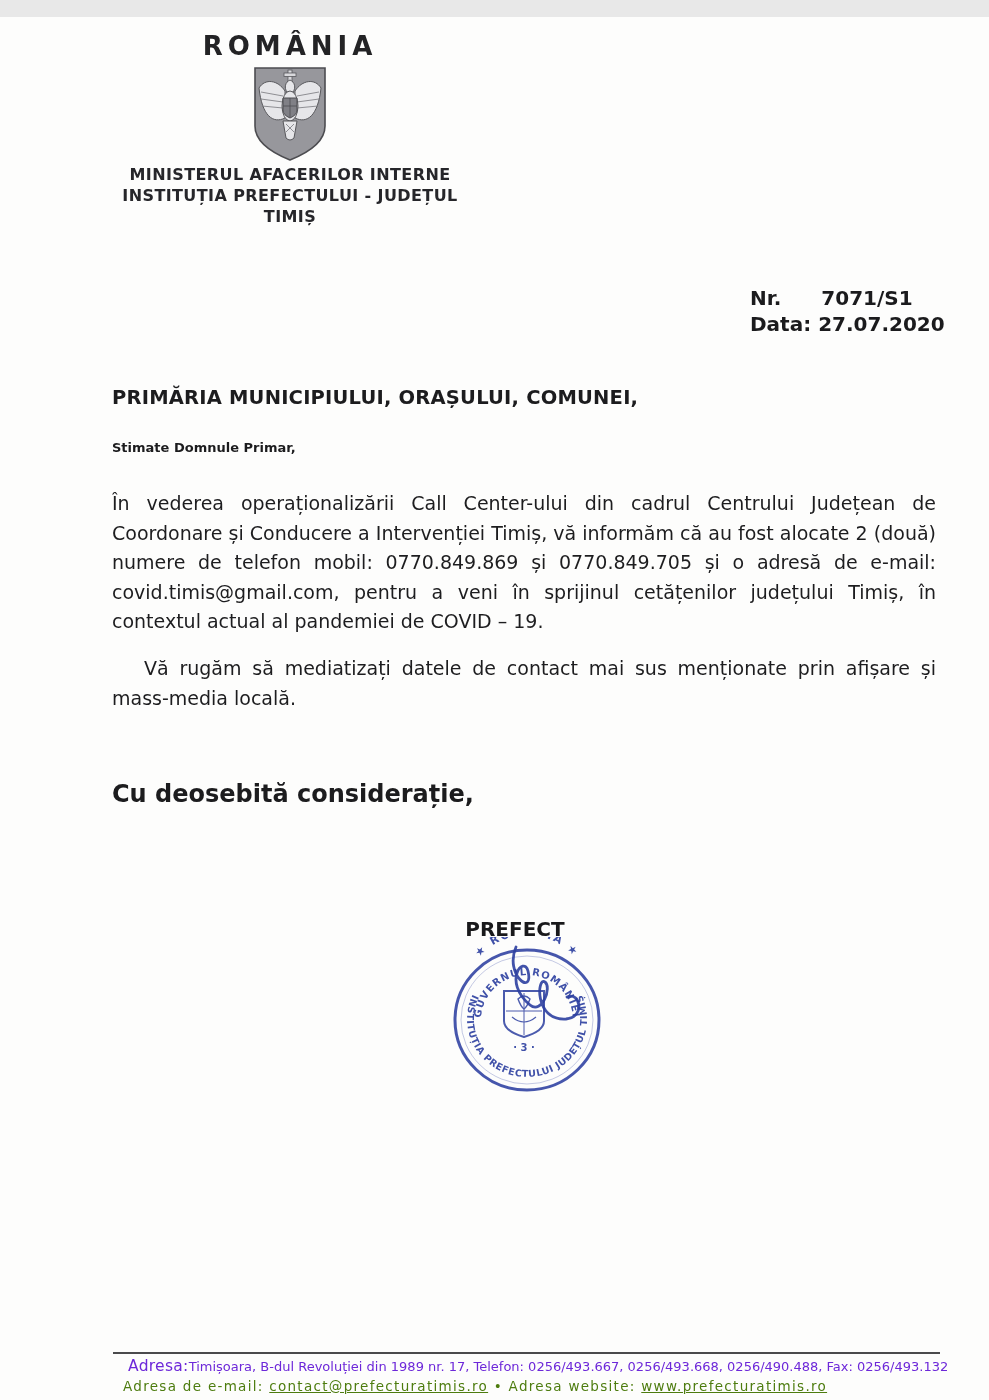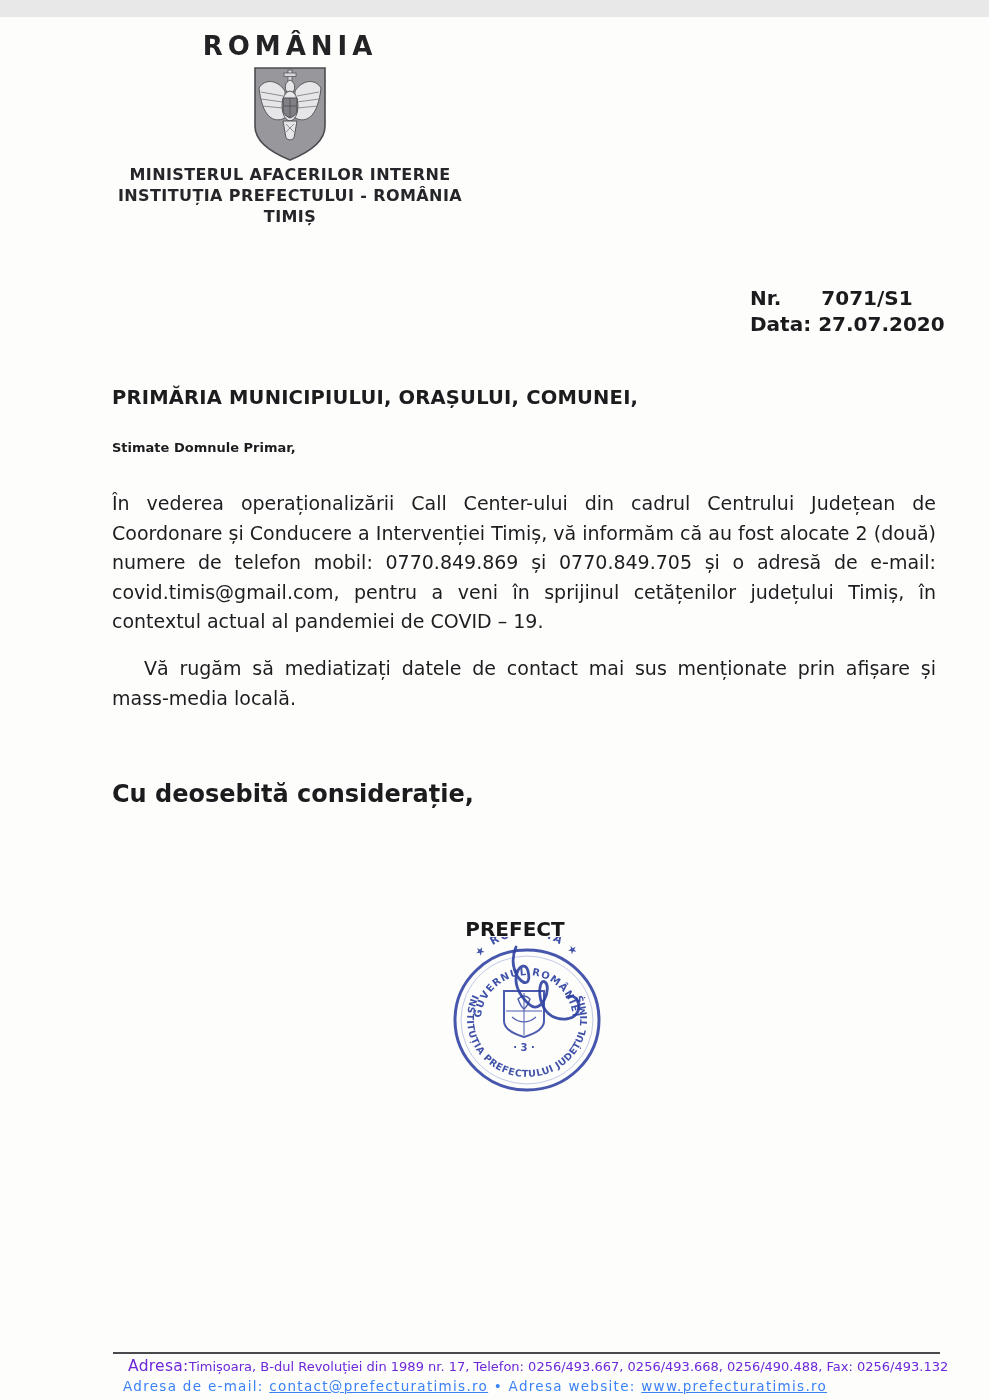--- a/index.html
+++ b/index.html
@@ -37,21 +37,21 @@
   .closing{left:112px;top:763px;font-size:24px;font-weight:bold;}
 
   
   .sig-block{left:405px;top:898px;width:220px;text-align:center;font-size:20px;font-weight:bold;line-height:28px;color:#19191b;}
   .stamp-wrap{left:440px;top:920px;width:180px;height:165px;}
 
   
   .footer-rule{left:113px;top:1335px;width:827px;border-top:2px solid #4a4a4c;height:0;}
   .footer-line1{left:104px;top:1340px;width:827px;font-size:13px;color:#6d28d9;white-space:nowrap;padding-left:24px;box-sizing:border-box;}
   .footer-line1 .addr-label{font-size:15.5px;letter-spacing:0.3px;}
-  .footer-line2{left:113px;top:1361px;width:827px;font-size:13.5px;letter-spacing:1.3px;color:#3b82f6;white-space:nowrap;padding-left:10px;box-sizing:border-box;}
+  .footer-line2{left:113px;top:1361px;width:827px;font-size:13.5px;letter-spacing:1.3px;color:#4d7c0f;white-space:nowrap;padding-left:10px;box-sizing:border-box;}
   .u{text-decoration:underline;}
 </style>
 </head>
 <body>
 
 <div class="page">
 
   <div class="abs header-block">
     <div class="country-title">ROMÂNIA</div>
     <div class="coat-wrap">
@@ -74,21 +74,21 @@
 
         <path d="M31,32 h14 v12 q0,5 -7,8 q-7,-3 -7,-8 z" fill="#808086" stroke="#4c4c50" stroke-width="1"></path>
         <path d="M38,32 V51 M31,40 H45" stroke="#4c4c50" stroke-width="0.8"></path>
 
         <path d="M31,55 L45,55 L42,72 Q38,76 34,72 Z" fill="#e6e6e9" stroke="#58585c" stroke-width="1"></path>
         <path d="M34,58 L42,66 M42,58 L34,66" stroke="#77777c" stroke-width="0.8"></path>
       </svg>
     </div>
     <div class="ministry">
       <div>MINISTERUL AFACERILOR INTERNE</div>
-      <div>INSTITUȚIA PREFECTULUI - ROMÂNIA</div>
+      <div>INSTITUȚIA PREFECTULUI - JUDEȚUL</div>
       <div>TIMIȘ</div>
     </div>
   </div>
 
   <div class="abs ref-block">
     <div class="ref-row"><span>Nr.</span><span class="ref-gap"></span><span>7071/S1</span></div>
     <div class="ref-row"><span>Data:</span> <span>27.07.2020</span></div>
   </div>
 
   <div class="abs addressee">PRIMĂRIA MUNICIPIULUI, ORAȘULUI, COMUNEI,</div>

